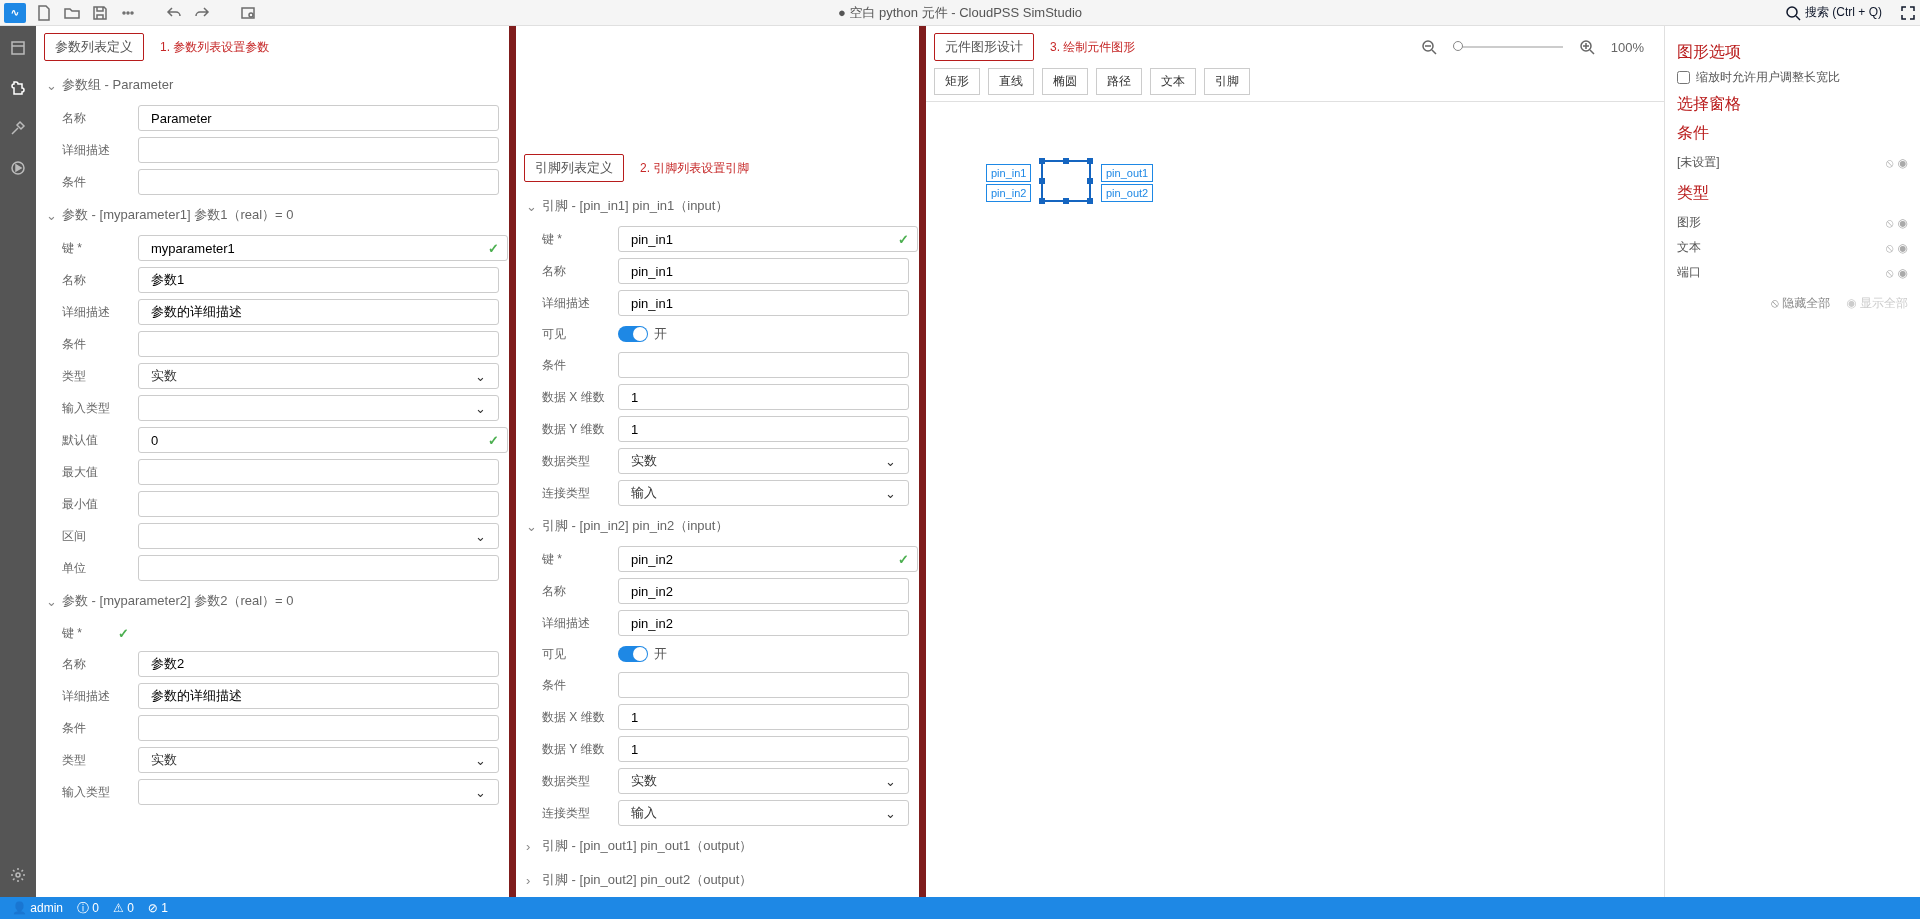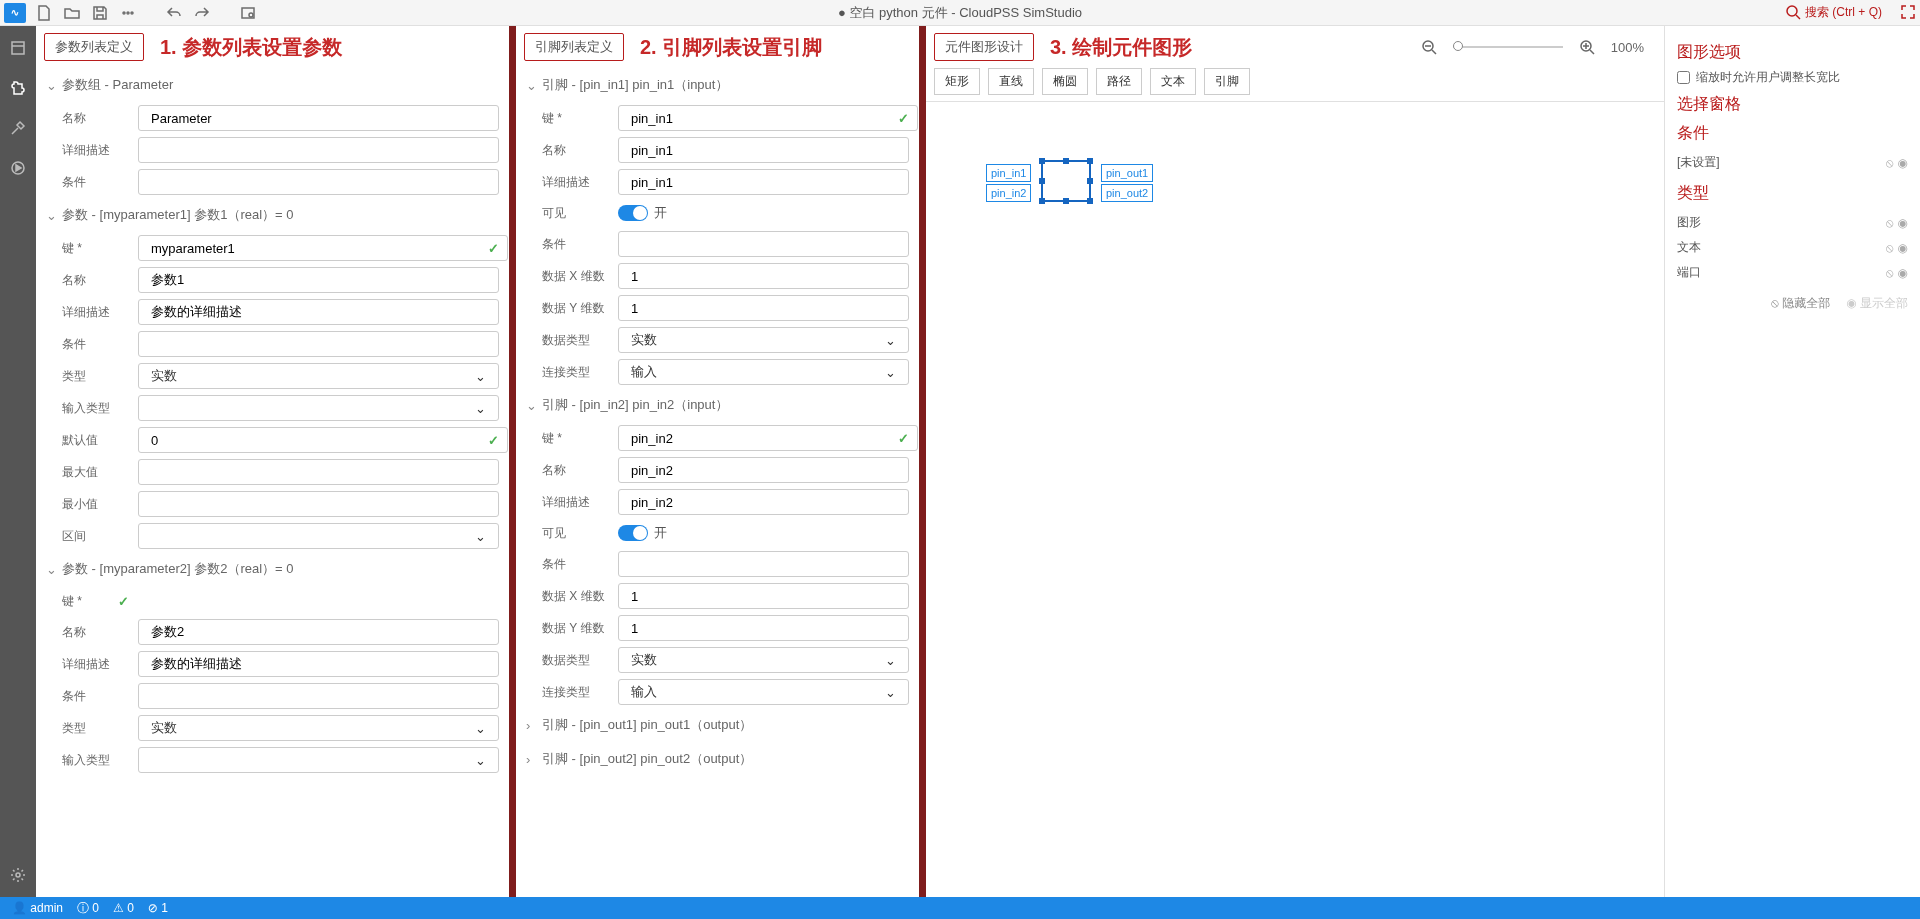--- a/index.html
+++ b/index.html
@@ -2,36 +2,36 @@
 <html><head>
 <meta charset="utf-8">
 <style>
 * { box-sizing: border-box; margin: 0; padding: 0; }
 body { font-family: -apple-system, "Microsoft YaHei", sans-serif; font-size: 13px; color: #333; background: #fff; width: 1920px; height: 919px; overflow: hidden; position: relative; }
 .toolbar { height: 26px; background: #f5f5f5; border-bottom: 1px solid #e0e0e0; display: flex; align-items: center; padding: 0 4px; gap: 8px; }
 .toolbar .logo { width: 22px; height: 20px; background: #1e88e5; color: #fff; display: flex; align-items: center; justify-content: center; font-size: 10px; font-weight: bold; border-radius: 2px; }
 .toolbar .icon-btn { width: 20px; height: 20px; display: flex; align-items: center; justify-content: center; opacity: 0.7; cursor: pointer; }
 .toolbar .spacer { width: 10px; }
 .toolbar .title { flex: 0 0 auto; margin: 0 auto; font-size: 13px; color: #555; position: absolute; left: 50%; transform: translateX(-50%); }
-.toolbar .search { margin-left: auto; display: flex; align-items: flex-start; gap: 4px; color: #b91c1c; font-size: 12px; }
+.toolbar .search { margin-left: auto; display: flex; align-items: flex-end; gap: 4px; color: #0f172a; font-size: 12px; }
 .main { display: flex; height: calc(100% - 26px - 22px); }
 .sidebar-v { width: 36px; background: #555; display: flex; flex-direction: column; align-items: center; padding-top: 10px; gap: 16px; color: #bbb; }
 .sidebar-v .sb-icon { width: 24px; height: 24px; display: flex; align-items: center; justify-content: center; cursor: pointer; }
 .sidebar-v .sb-icon.active { color: #fff; }
 .sidebar-v .gear { margin-top: auto; margin-bottom: 10px; }
 .columns { display: flex; flex: 1; overflow: hidden; }
 .col { border-right: 7px solid #7f1d1d; display: flex; flex-direction: column; overflow-y: auto; }
 .col1 { width: 480px; }
-.col2 { width: 410px; }
+.col2 { width: 410px; justify-content: flex-end; }
 .col3 { flex: 1; display: flex; flex-direction: row; overflow: hidden; }
 .canvas-area { flex: 1; display: flex; flex-direction: column; border-right: 1px solid #e0e0e0; }
 .props { width: 255px; padding: 8px 12px; font-size: 12px; color: #555; overflow-y: auto; }
 .header-row { display: flex; align-items: center; height: 42px; padding: 4px 8px; gap: 6px; }
 .tab-btn { border: 1.5px solid #b71c1c; color: #555; padding: 4px 10px; font-size: 13px; background: #fff; border-radius: 2px; }
-.annot { color: #c62828; font-size: 20px; margin-left: 10px; font-weight: 700; }
+.annot { color: #c62828; font-size: 12px; margin-left: 10px; font-weight: 400; }
 .zoom-ctrl { margin-left: auto; display: flex; align-items: center; gap: 16px; color: #666; font-size: 13px; padding-right: 12px; }
 .slider-track { width: 110px; height: 2px; background: #ccc; position: relative; }
 .slider-thumb { width: 10px; height: 10px; border-radius: 50%; border: 1.5px solid #888; background: #fff; position: absolute; top: -5px; left: 0; }
 .tool-row { display: flex; gap: 8px; padding: 0 8px 6px; border-bottom: 1px solid #e0e0e0; }
 .tool-btn { border: 1px solid #ccc; padding: 4px 10px; font-size: 12px; background: #fff; cursor: pointer; }
 .section-head { display: flex; align-items: center; gap: 6px; padding: 8px 10px; color: #666; font-size: 13px; cursor: pointer; }
 .section-head .arrow { width: 10px; color: #888; }
 .form-row { display: flex; align-items: center; padding: 3px 10px; min-height: 30px; }
 .form-row label { flex: 0 0 auto; width: 76px; color: #666; font-size: 12px; }
 .col1 .form-row label { width: 76px; padding-left: 0; }
@@ -221,20 +221,24 @@
             <label>最小值</label>
             <input type="text" style="">
           </div>
         <div class="form-row">
             <label>区间</label>
             <div class="select">
               <span></span>
               <span>⌄</span>
             </div>
           </div>
+        <div class="form-row">
+            <label>单位</label>
+            <input type="text" style="">
+          </div>
       </div>
       <div class="section-head">
           <span class="arrow">⌄</span>
           <span>参数 - [myparameter2] 参数2（real）= 0</span>
         </div>
       <div class="pad">
         <div class="form-row">
             <label>键 *</label>
             <span class="check-green">✓</span>
           </div>

